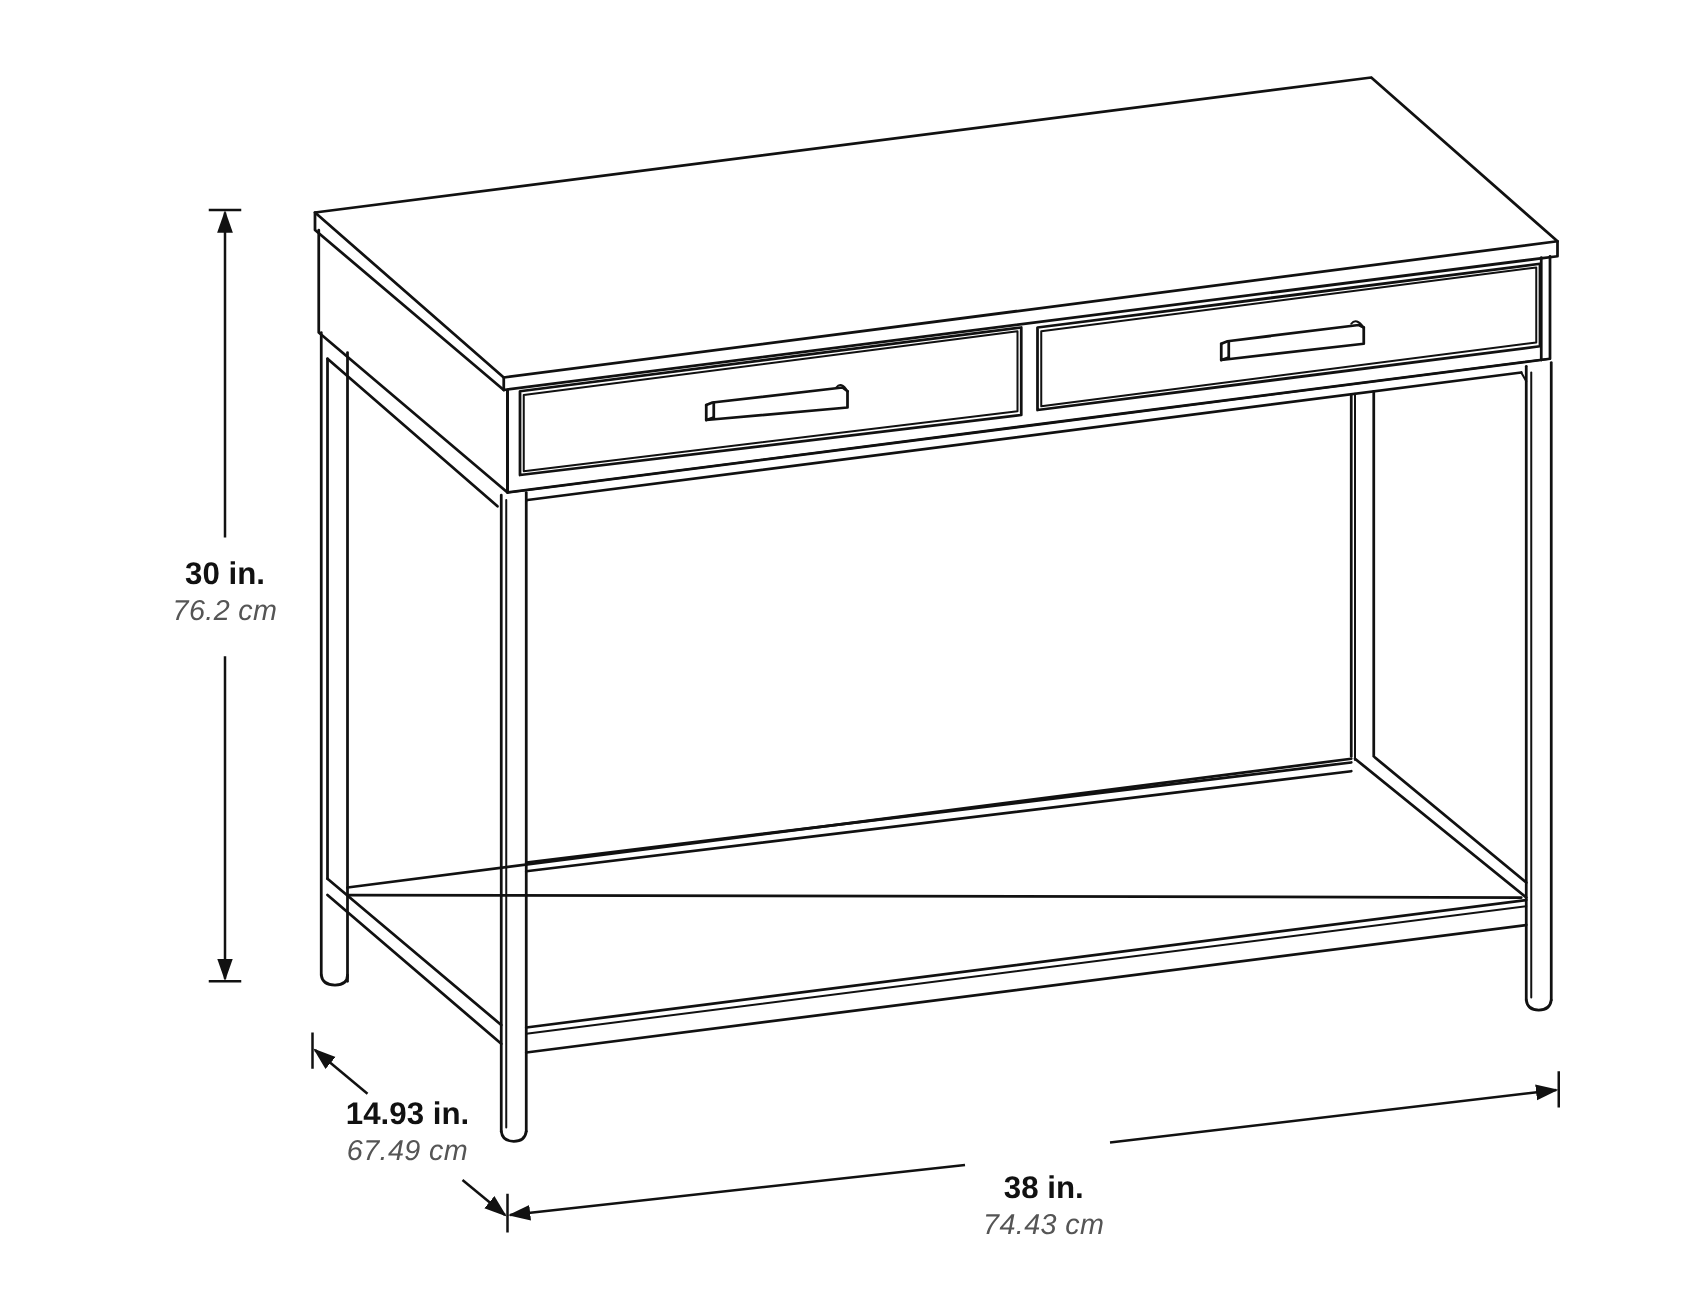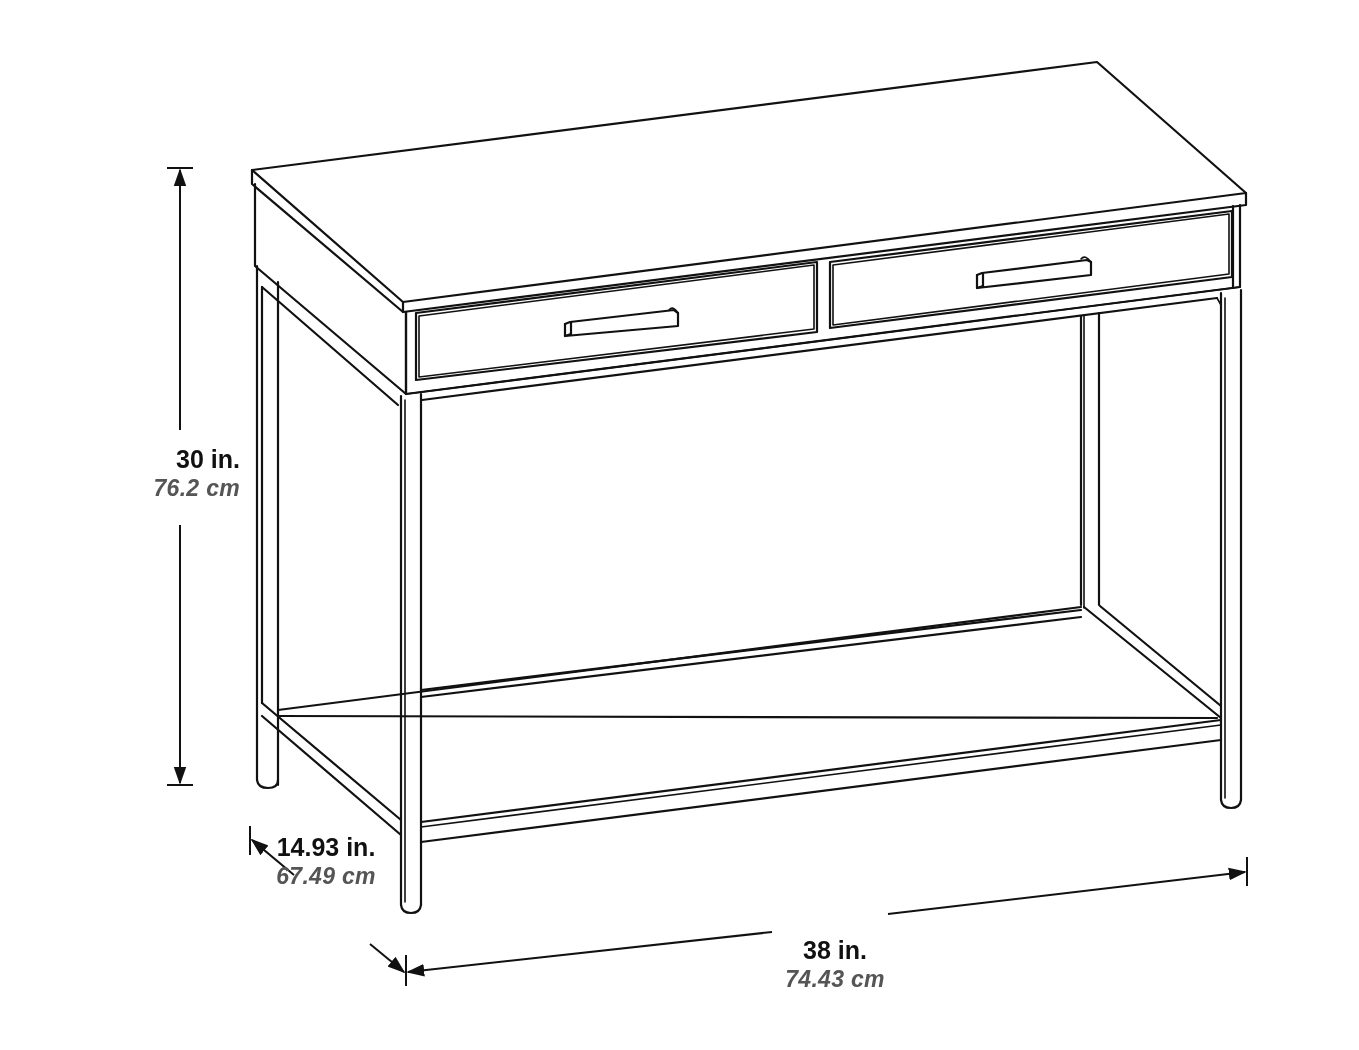--- a/index.html
+++ b/index.html
@@ -4,21 +4,21 @@
   <style>
     html, body { margin: 0; padding: 0; background: #ffffff; }
     body { width: 1359px; height: 1050px; position: relative; overflow: hidden; }
     .canvas { position: absolute; left: 0; top: 0; width: 1359px; height: 1050px; }
     svg { position: absolute; left: 0; top: 0; }
     .ln { fill: none; stroke: #111111; stroke-width: 2.2; stroke-linejoin: round; stroke-linecap: round; }
     .ln-thin { fill: none; stroke: #111111; stroke-width: 1.6; stroke-linejoin: round; stroke-linecap: round; }
     .dim { fill: none; stroke: #111111; stroke-width: 2; }
     .label { position: absolute; text-align: center; white-space: nowrap; background: #ffffff; }
     .label .imp { font-family: "Liberation Sans", sans-serif; font-weight: bold; font-size: 25px; color: #111111; line-height: 30px; display: block; }
-    .label .met { font-family: "Liberation Sans", sans-serif; font-style: italic; font-weight: bold; font-size: 23px; color: #555555; line-height: 28px; display: block; letter-spacing: 0.3px; }
+    .label .met { font-family: "Liberation Sans", sans-serif; font-style: italic; font-weight: normal; font-size: 23px; color: #555555; line-height: 28px; display: block; letter-spacing: 0.3px; }
   </style>
 </head>
 <body>
 
 <div class="canvas">
   <svg width="1359" height="1050" viewBox="0 0 1359 1050">
     <defs>
       <marker id="arrow" viewBox="0 0 10 10" refX="9" refY="5" markerWidth="9" markerHeight="9" orient="auto-start-reverse">
         <path d="M0,1.5 L10,5 L0,8.5 Z" fill="#111111"></path>
       </marker>
@@ -138,26 +138,26 @@
       <line class="dim" x1="370" y1="944" x2="404" y2="972" marker-end="url(#arrow)"></line>
     </g>
 
     <g>
       <line class="dim" x1="1247" y1="857" x2="1247" y2="886"></line>
       <line class="dim" x1="408" y1="972" x2="772" y2="932" marker-start="url(#arrow)"></line>
       <line class="dim" x1="888" y1="914" x2="1245" y2="872" marker-end="url(#arrow)"></line>
     </g>
   </svg>
 
-  <div class="label" style="left:120px; top:444px; width:120px;text-align:right;">
+  <div class="label" style="left:120px; top:444px; width:120px;">
     <span class="imp">30 in.</span>
     <span class="met">76.2 cm</span>
   </div>
 
-  <div class="label" style="left:258px; top:832px; width:136px; background:transparent;">
+  <div class="label" style="left:258px; top:876px; width:136px; background:transparent;">
     <span class="imp">14.93 in.</span>
     <span class="met">67.49 cm</span>
   </div>
 
   <div class="label" style="left:770px; top:893px; width:130px; background:transparent;margin-top:42px;">
     <span class="imp">38 in.</span>
     <span class="met">74.43 cm</span>
   </div>
 </div>
 

